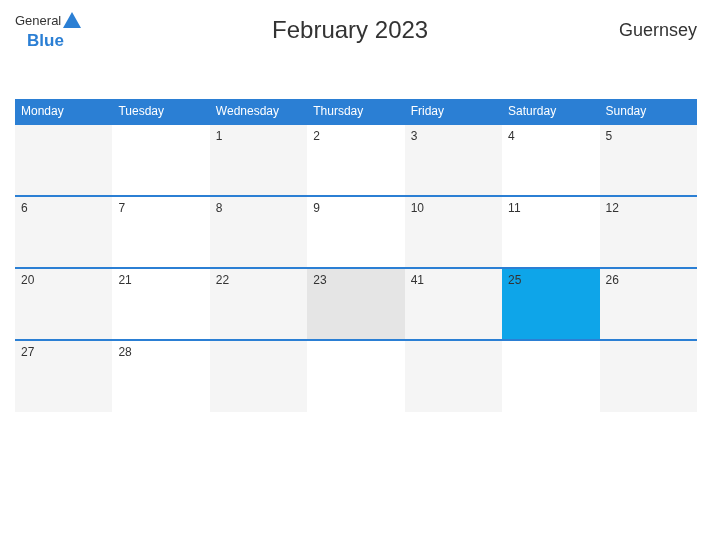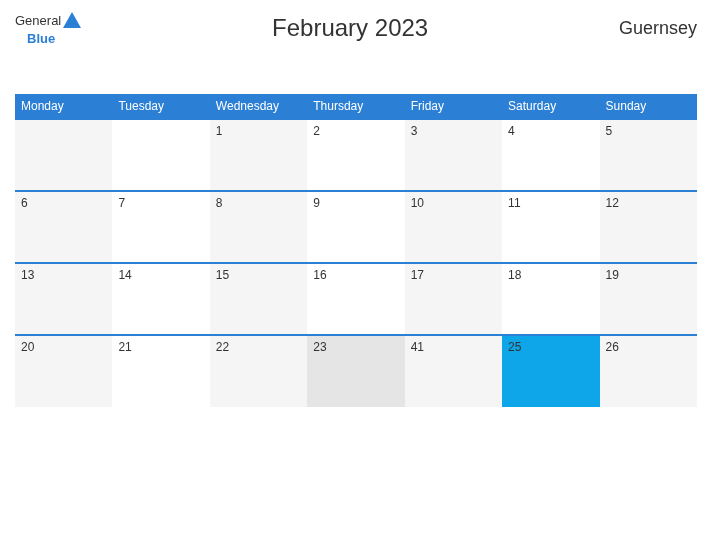--- a/index.html
+++ b/index.html
@@ -27,21 +27,21 @@
       align-items: center;
       gap: 4px;
     }
     .logo-text-general {
       font-size: 13px;
       color: #333;
       font-weight: normal;
       line-height: 1.1;
     }
     .logo-text-blue {
-      font-size: 13px;
+      font-size: 17px;
       color: #2b7fd4;
       font-weight: bold;
       line-height: 1.1;
       padding-left: 12px;
     }
     .logo-icon {
       width: 22px;
       height: 22px;
     }
     .logo-block {
@@ -186,33 +186,33 @@
       </tr>
       <tr class="row2">
         <td><span class="day-num">6</span></td>
         <td><span class="day-num">7</span></td>
         <td><span class="day-num">8</span></td>
         <td><span class="day-num">9</span></td>
         <td><span class="day-num">10</span></td>
         <td><span class="day-num">11</span></td>
         <td><span class="day-num">12</span></td>
       </tr>
-      <tr class="row3">
-        <td><span class="day-num">13</span></td>
-        <td><span class="day-num">14</span></td>
-        <td><span class="day-num">15</span></td>
-        <td><span class="day-num">16</span></td>
-        <td><span class="day-num">17</span></td>
-        <td><span class="day-num">18</span></td>
-        <td><span class="day-num">19</span></td>
-      </tr>
       <tr class="row4">
         <td><span class="day-num">20</span></td>
         <td><span class="day-num">21</span></td>
         <td><span class="day-num">22</span></td>
         <td><span class="day-num">23</span></td>
         <td><span class="day-num">41</span></td>
         <td><span class="day-num">25</span></td>
         <td><span class="day-num">26</span></td>
       </tr>
+      <tr class="row5">
+        <td><span class="day-num">27</span></td>
+        <td><span class="day-num">28</span></td>
+        <td></td>
+        <td></td>
+        <td></td>
+        <td></td>
+        <td></td>
+      </tr>
     </tbody>
   </table>
 </div>
 
 </body></html>

